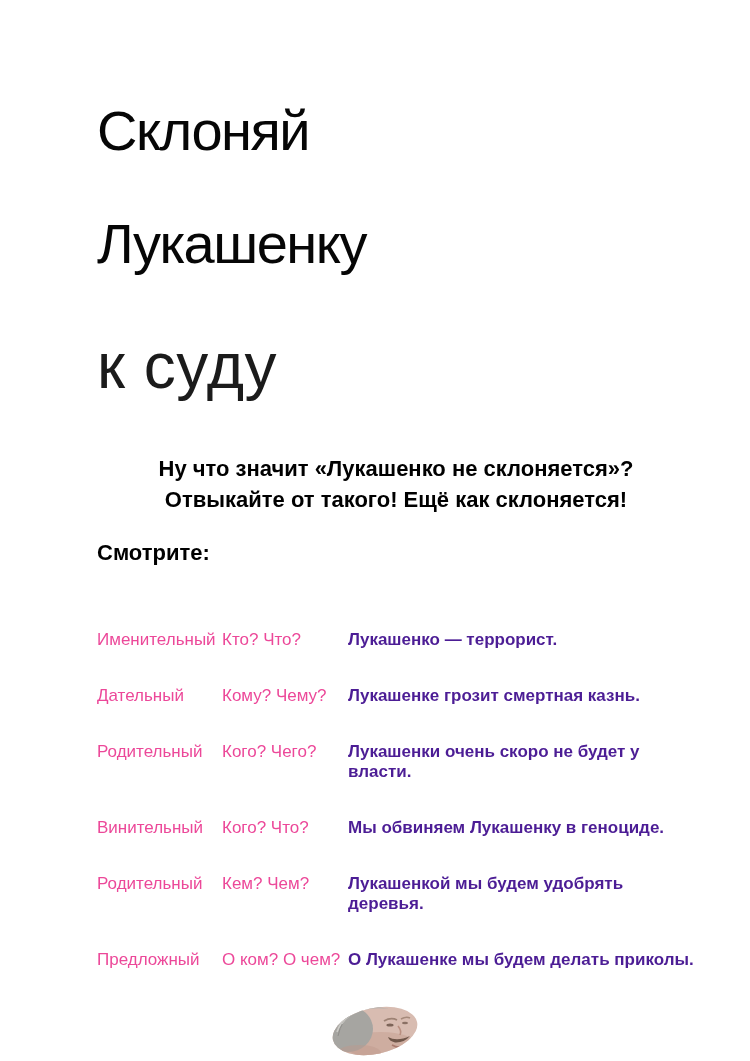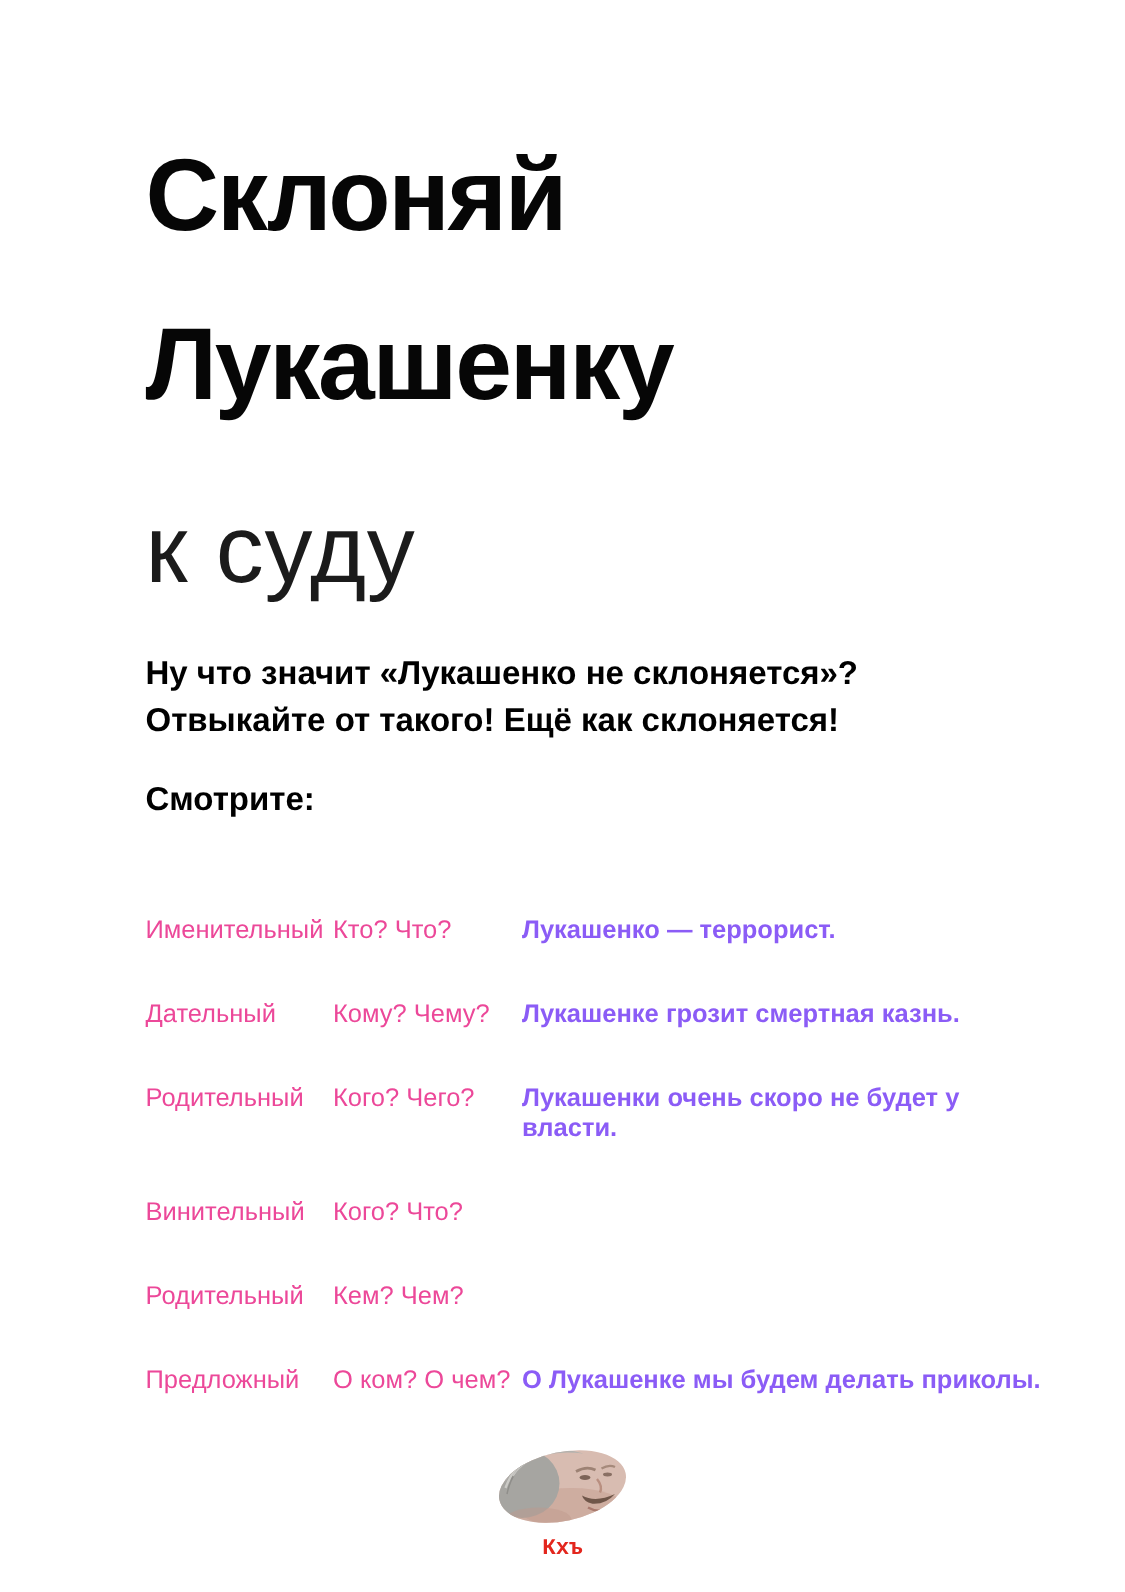--- a/index.html
+++ b/index.html
@@ -11,40 +11,41 @@
     font-family: "Liberation Sans", sans-serif;
     color: #000000;
     overflow: hidden;
   }
   .content {
     padding-left: 97px;
     padding-right: 55px;
   }
   .headline {
     margin: 74px 0 0 0;
-    font-size: 68px;
+    font-size: 56px;
     line-height: 113px;
-    font-weight: 700;
+    font-weight: 400;
     letter-spacing: -1.5px;
     color: #060606;
   }
   .headline .line { display: block; }
   .subtitle {
     margin-top: 34px;
     font-size: 64px;
     line-height: 64px;
     font-weight: 300;
     letter-spacing: 0.5px;
     color: #1b1b1b;
   }
   .intro {
-    margin-top: 35px;
+    margin-top: 55px;
     font-size: 22px;
     line-height: 31px;
     font-weight: 700;
+    text-align: center;
   }
   .intro .line { display: block; }
   .lead-in {
     margin-top: 10px;
     font-size: 22px;
     line-height: 31px;
     font-weight: 700;
   }
   .cases {
     margin-top: 62px;
@@ -57,21 +58,21 @@
     line-height: 20px;
   }
   .case-name, .case-question {
     font-size: 17px;
     font-weight: 400;
     color: #ec4899;
   }
   .case-example {
     font-size: 17px;
     font-weight: 700;
-    color: #8b5cf6;
+    color: #4c1d95;
   }
   .footer {
     margin-top: 26px;
     text-align: center;
     font-family: Liberation Mono, monospace;
   }
   .head-img {
     width: 92px;
     height: 50px;
     display: inline-block;
@@ -118,25 +119,27 @@
 
     <div class="case-row">
       <div class="case-name">Родительный</div>
       <div class="case-question">Кого? Чего?</div>
       <div class="case-example">Лукашенки очень скоро не будет у власти.</div>
     </div>
 
     <div class="case-row">
       <div class="case-name">Винительный</div>
       <div class="case-question">Кого? Что?</div>
+      <div class="case-example">Мы обвиняем Лукашенку в геноциде.</div>
     </div>
 
     <div class="case-row">
       <div class="case-name">Родительный</div>
       <div class="case-question">Кем? Чем?</div>
+      <div class="case-example">Лукашенкой мы будем удобрять деревья.</div>
     </div>
 
     <div class="case-row">
       <div class="case-name">Предложный</div>
       <div class="case-question">О ком? О чем?</div>
       <div class="case-example">О Лукашенке мы будем делать приколы.</div>
     </div>
 
   </div>
 </div>

